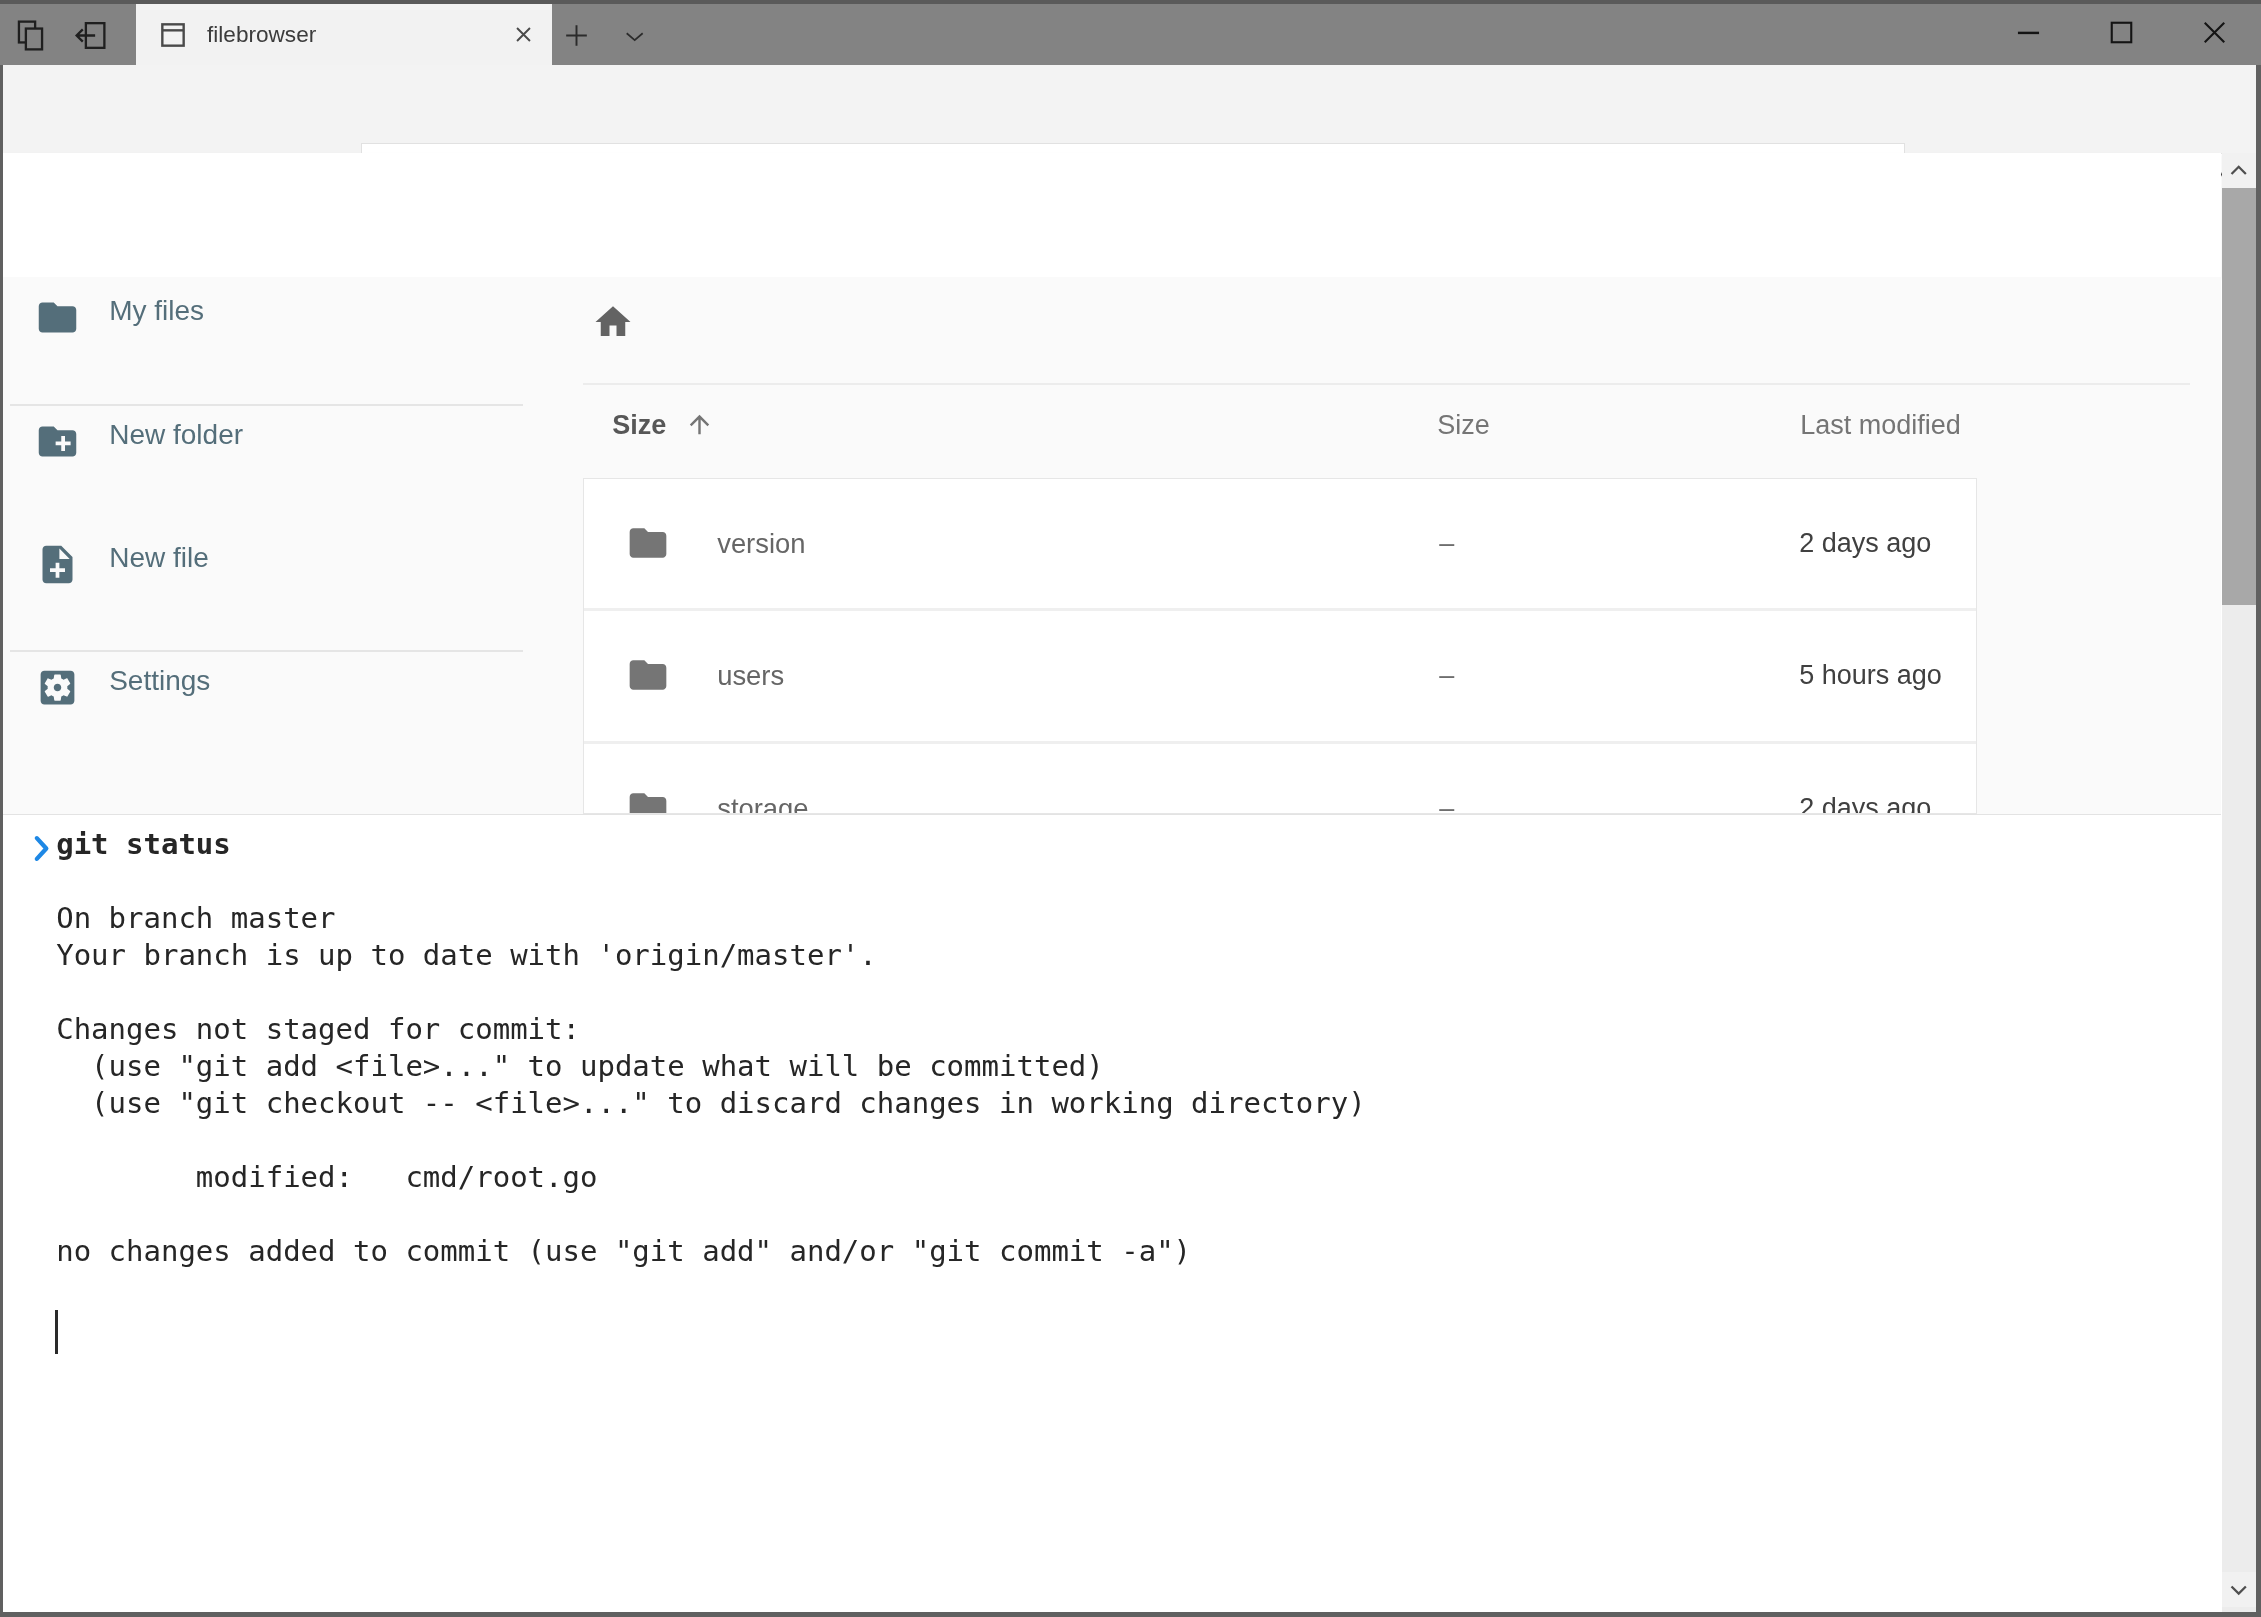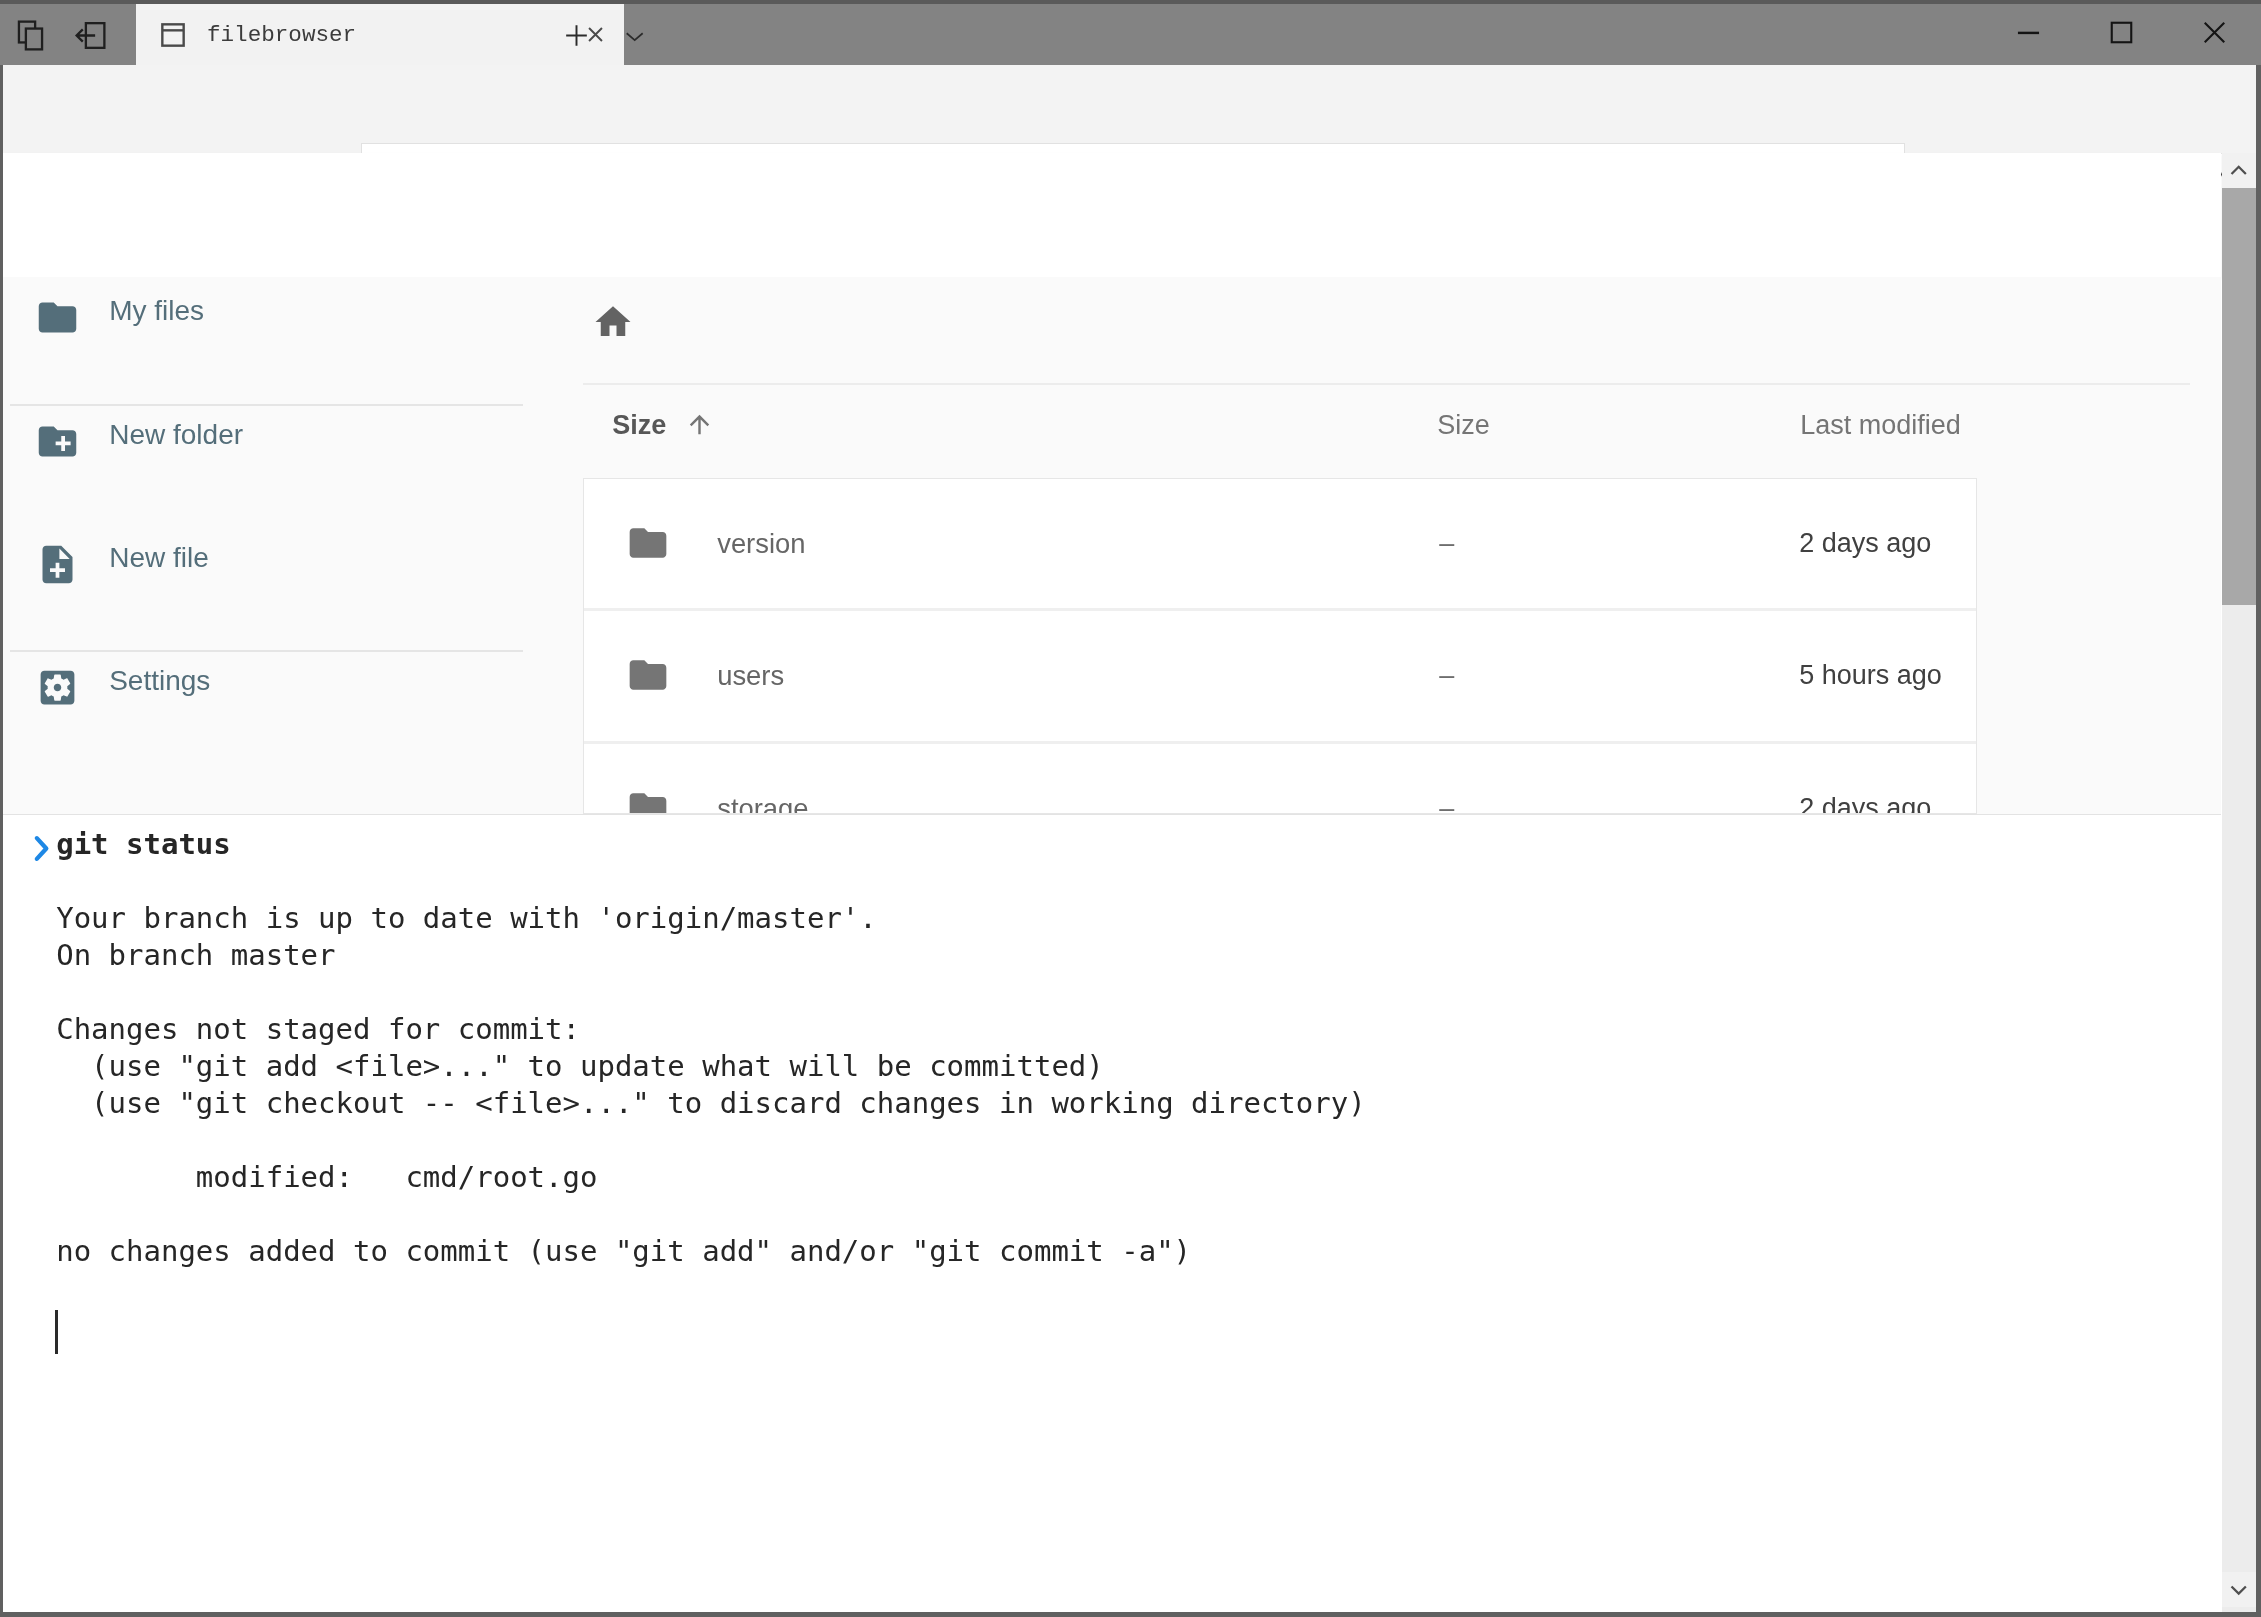--- a/index.html
+++ b/index.html
@@ -3,21 +3,21 @@
 <meta charset="utf-8">
 <style>
   html,body{margin:0;padding:0;background:#444;}
   .screen{position:relative;width:2261px;height:1617px;background:#fff;overflow:hidden;
     font-family:"Liberation Sans","DejaVu Sans",sans-serif;-webkit-font-smoothing:antialiased;}
   .abs{position:absolute;}
   .flexc{display:flex;align-items:center;justify-content:center;}
   
   .titlebar{left:0;top:0;width:2261px;height:65px;background:#838383;}
   .topstrip{left:0;top:0;width:2261px;height:4px;background:#5a5a5a;}
-  .tab{left:136px;top:4px;width:488px;height:61px;background:#f2f2f2;display:flex;align-items:center;font-family:Liberation Mono, monospace;}
+  .tab{left:136px;top:4px;width:416px;height:61px;background:#f2f2f2;display:flex;align-items:center;}
   .tab-title{font-size:22.6px;color:#3c3c3c;margin-left:18px;flex:1;}
   .chromebtn{width:45px;height:45px;}
   .winbtn{width:68px;height:50px;top:7.3px;}
   
   .toolbar{left:0;top:65px;width:2261px;height:89px;background:#f3f3f3;border-bottom:0.8px solid #e4e4e4;box-sizing:border-box;}
   .navbtn{width:52px;height:52px;top:83px;}
   .urlbox{left:361px;top:78px;width:1544px;height:64px;background:#fff;border:0.8px solid #e1e1e1;box-sizing:border-box;display:flex;align-items:center;}
   .urltext{font-size:25px;margin-left:14.5px;white-space:nowrap;}
   .url-host{color:#2b2b2b;}
   .url-path{color:#919191;}
@@ -317,22 +317,22 @@
     </div>
   </div>
 
   <div class="abs terminal">
     <svg class="abs" style="left:26px;top:18px;" width="26" height="31" viewBox="0 0 20 36">
       <path d="M4 6l11 12L4 30" fill="none" stroke="#1e88e5" stroke-width="5" stroke-linecap="round" stroke-linejoin="round"></path>
     </svg>
     <div class="term-lines">
       <div class="tline" style="font-weight:bold;">git status</div>
       <div class="tline"></div>
+      <div class="tline">On branch master</div>
       <div class="tline">Your branch is up to date with 'origin/master'.</div>
-      <div class="tline">On branch master</div>
       <div class="tline"></div>
       <div class="tline">Changes not staged for commit:</div>
       <div class="tline">  (use "git add &lt;file&gt;..." to update what will be committed)</div>
       <div class="tline">  (use "git checkout -- &lt;file&gt;..." to discard changes in working directory)</div>
       <div class="tline"></div>
       <div class="tline">        modified:   cmd/root.go</div>
       <div class="tline"></div>
       <div class="tline">no changes added to commit (use "git add" and/or "git commit -a")</div>
     </div>
     <div class="cursor"></div>

